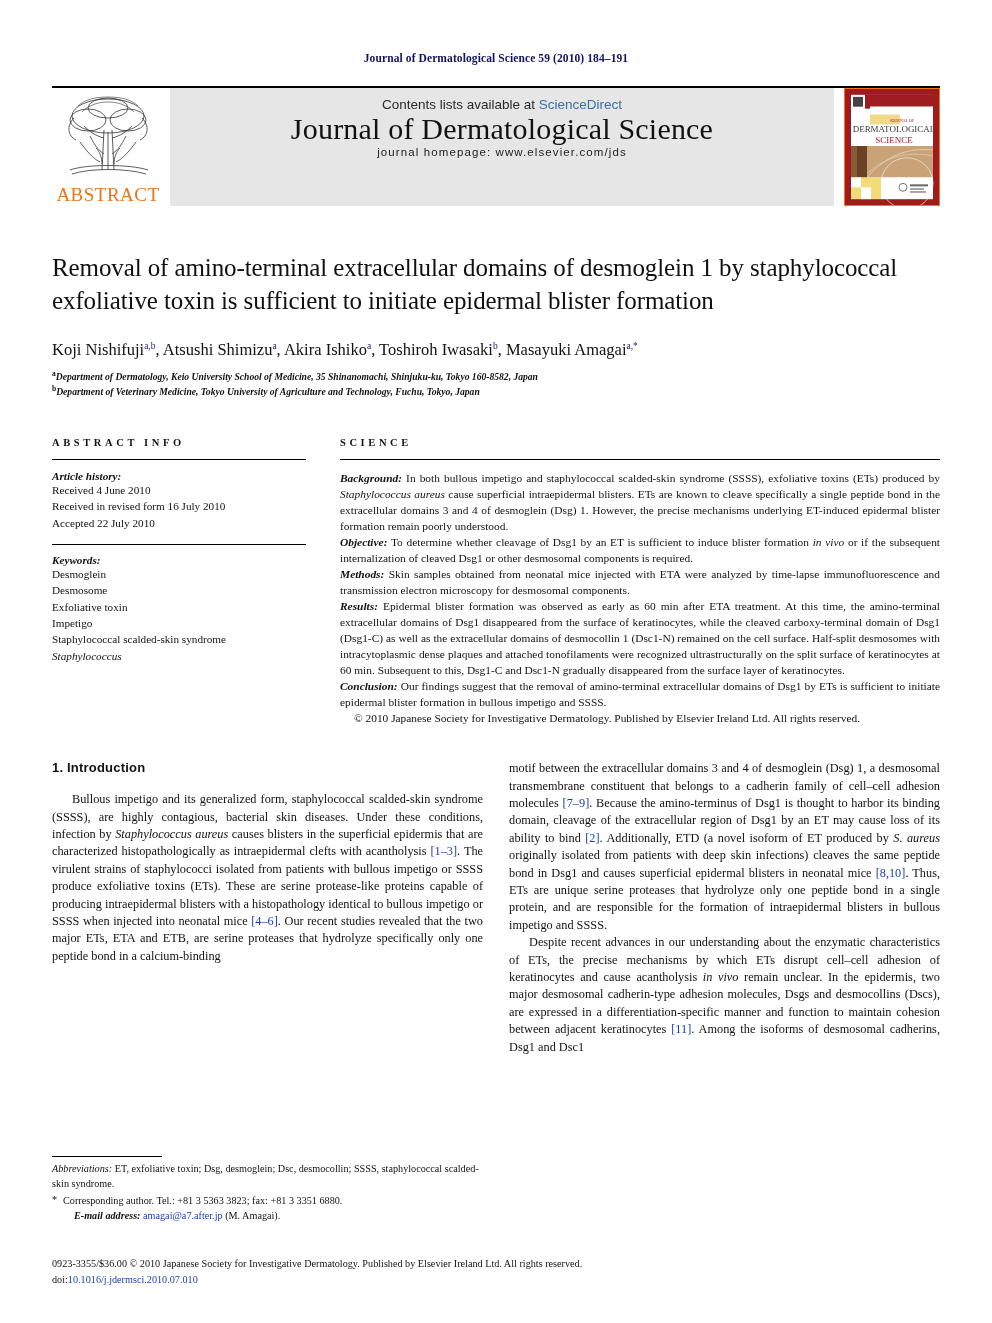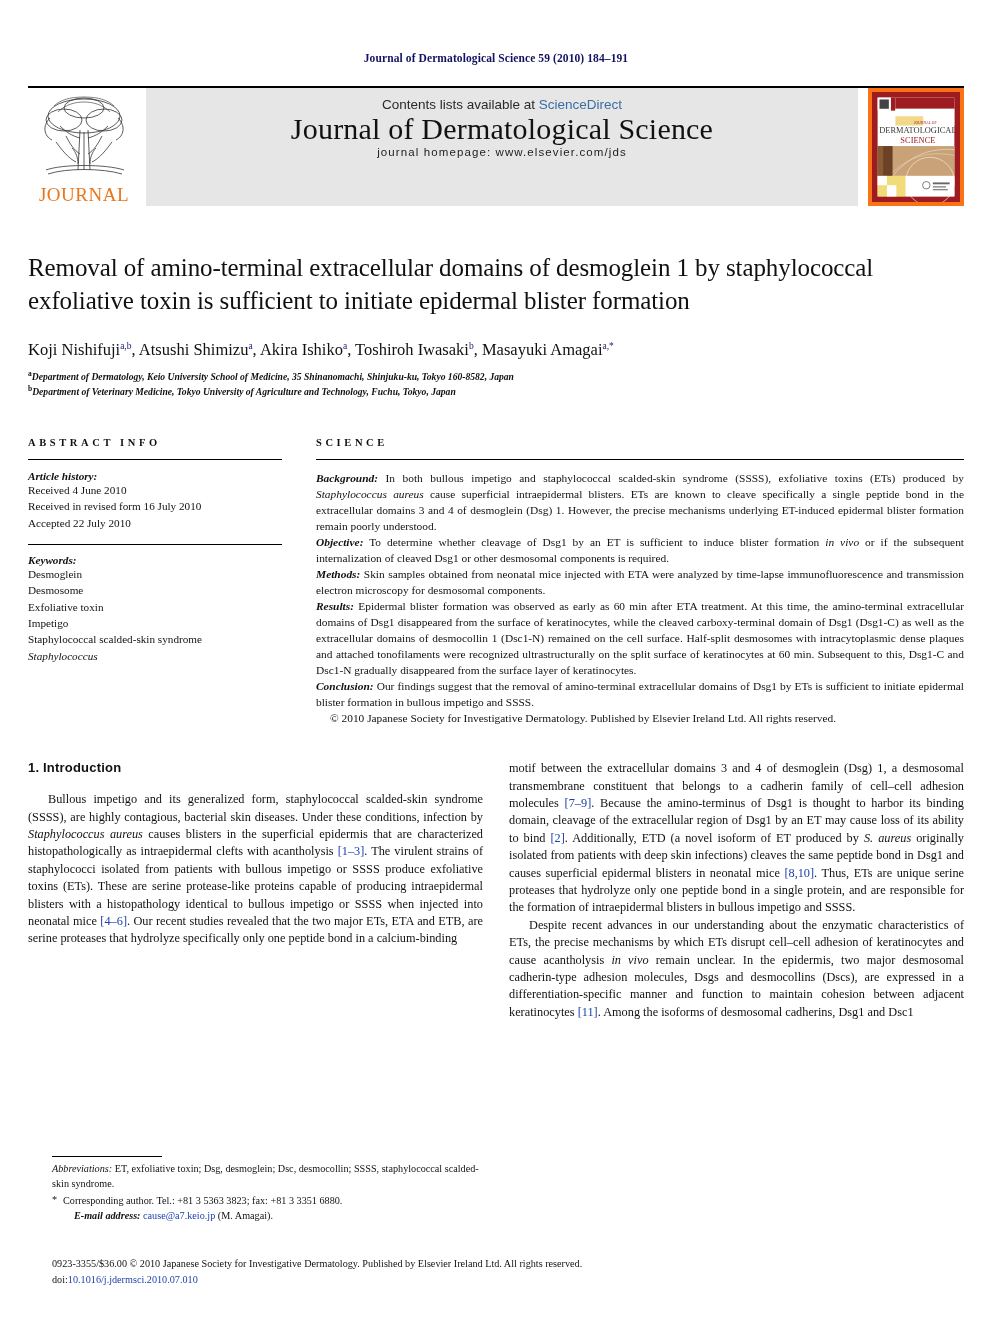--- a/index.html
+++ b/index.html
@@ -7,21 +7,21 @@
     width: 992px;
     height: 1323px;
     background: #ffffff;
     font-family: "Liberation Serif", "DejaVu Serif", serif;
     color: #000000;
   }
   .page {
     position: relative;
     width: 992px;
     height: 1323px;
-    padding: 0 28px;
+    padding: 0 52px;
     background: #fff;
   }
 
   
   .running-head {
     text-align: center;
     font-size: 11.5px;
     font-weight: bold;
     color: #121264;
     padding-top: 52px;
@@ -82,21 +82,21 @@
   .homepage-line {
     font-family: "Liberation Sans", sans-serif;
     font-size: 11.5px;
     letter-spacing: 1.1px;
     color: #222;
   }
   .cover-thumb {
     flex: 0 0 96px;
     width: 96px;
     margin-left: 10px;
-    border: 4px solid #f97316;
+    border: 1px solid #f97316;
     position: relative;
     overflow: hidden;
     background: #fff;
   }
 
   
   .title-block { margin-top: 46px; }
   h1.paper-title {
     font-family: "Liberation Serif", serif;
     font-size: 25px;
@@ -267,21 +267,21 @@
           <path d="M60 56 C 56 60, 54 66, 54 72"></path>
           <path d="M24 34 C 30 40, 36 44, 44 46"></path>
           <path d="M72 34 C 66 40, 60 44, 52 46"></path>
         </g>
         <g stroke="#333" stroke-width="0.6" fill="none">
           <path d="M18 14 C 24 8, 34 5, 48 5 C 62 5, 72 8, 78 14"></path>
           <path d="M22 20 C 30 12, 40 10, 48 10"></path>
           <path d="M74 20 C 66 12, 56 10, 48 10"></path>
         </g>
       </svg>
-      <div class="elsevier-word">JOURNAL</div>
+      <div class="elsevier-word">ABSTRACT</div>
     </div>
 
     <div class="journal-band">
       <div class="contents-line">
         <span>Contents lists available at </span><span class="sd">ScienceDirect</span>
       </div>
       <div class="journal-title">Journal of Dermatological Science</div>
       <div class="homepage-line">journal homepage: www.elsevier.com/jds</div>
     </div>
 
@@ -396,21 +396,21 @@
   <div class="footnotes">
     <div class="foot-rule"></div>
     <div>
       <span class="abbr-label">Abbreviations:</span><span> ET, exfoliative toxin; Dsg, desmoglein; Dsc, desmocollin; SSSS, staphylococcal scalded-skin syndrome.</span>
     </div>
     <div class="foot-corr">
       <span class="star">*</span><span>Corresponding author. Tel.: +81 3 5363 3823; fax: +81 3 3351 6880.</span>
     </div>
     <div class="foot-email">
       <span class="lbl">E-mail address:</span>
-      <span class="mail-link">cause@a7.keio.jp</span><span> (M. Amagai).</span>
+      <span class="mail-link">amagai@a7.after.jp</span><span> (M. Amagai).</span>
     </div>
   </div>
 
   <div class="bottom-bar">
     <div>0923-3355/$36.00 © 2010 Japanese Society for Investigative Dermatology. Published by Elsevier Ireland Ltd. All rights reserved.</div>
     <div>
       <span>doi:</span><span class="doi-link">10.1016/j.jdermsci.2010.07.010</span>
     </div>
   </div>
 

